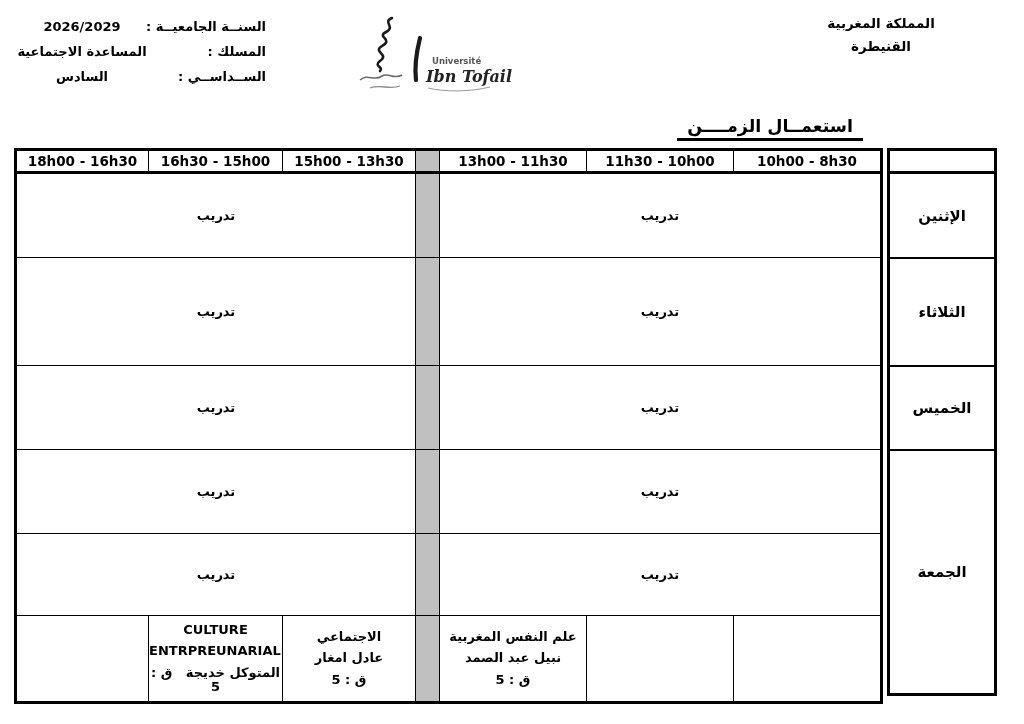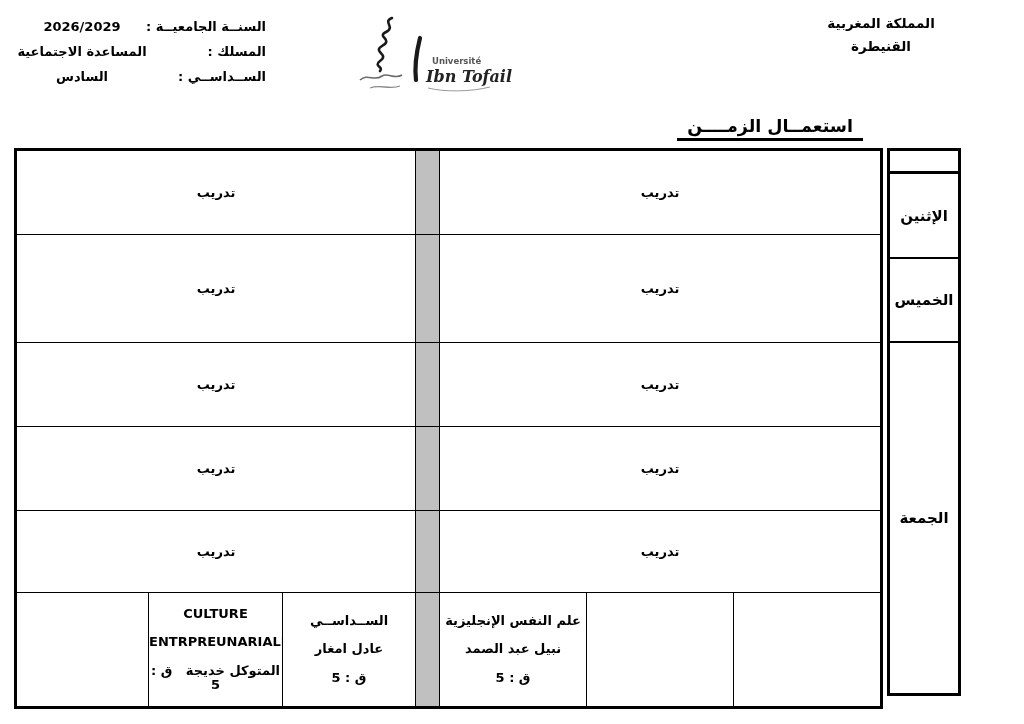--- a/index.html
+++ b/index.html
@@ -34,25 +34,25 @@
     position:absolute;left:14px;top:148px;width:866px;
     border-collapse:collapse;table-layout:fixed;border:3px solid #000;
   }
   table.grid td{
     border:1.5px solid #000;padding:0;text-align:center;vertical-align:middle;
     font-size:13px;overflow:hidden;
   }
   table.grid tr.head td{border-top-width:3px;border-bottom-width:3px;font-size:13.5px;}
   td.sep{background:#c0c0c0;}
   td.course{font-size:11.5px;line-height:1.1;}
-  td.course div{margin:14px 0;}
+  td.course div{margin:7px 0;}
   .rtl{direction:rtl;}
   
   .daycol{
-    position:absolute;left:887px;top:148px;width:74px;height:548px;
+    position:absolute;left:887px;top:148px;width:110px;height:548px;
     border:3px solid #000;box-sizing:border-box;
     display:flex;flex-direction:column;direction:rtl;
   }
   .day-head{flex:none;height:23px;border-bottom:3px solid #000;box-sizing:border-box;}
   .day-cell{
     box-sizing:border-box;border-bottom:2.5px solid #000;flex:none;
     display:flex;align-items:center;justify-content:center;font-size:15px;
   }
   .day-cell:last-child{border-bottom:none;flex:1;}
 </style>
@@ -99,20 +99,29 @@
     <colgroup>
       <col style="width:133px">
         <col style="width:134px">
         <col style="width:133px">
       <col style="width:24px">
       <col style="width:147px">
         <col style="width:147px">
         <col style="width:148px">
     </colgroup>
     <tbody>
+      <tr class="head" style="height:23px">
+        <td>18h00 - 16h30</td>
+        <td>16h30 - 15h00</td>
+        <td>15h00 - 13h30</td>
+        <td class="sep"></td>
+        <td>13h00 - 11h30</td>
+        <td>11h30 - 10h00</td>
+        <td>10h00 - 8h30</td>
+      </tr>
 
       <tr style="height:85px">
         <td colspan="3" class="rtl">تدريب</td>
         <td class="sep"></td>
         <td colspan="3" class="rtl">تدريب</td>
       </tr>
 
       <tr style="height:108px">
         <td colspan="3" class="rtl">تدريب</td>
         <td class="sep"></td>
@@ -138,36 +147,37 @@
       </tr>
 
       <tr style="height:82px">
         <td></td>
         <td class="course">
           <div>CULTURE</div>
           <div>ENTRPREUNARIALE</div>
           <div class="rtl">المتوكل خديجة &nbsp; ق : 5</div>
         </td>
         <td class="course rtl">
-          <div>الســداســي</div>
+          <div>الاجتماعي</div>
           <div>عادل امغار</div>
           <div>ق : 5</div>
         </td>
         <td class="sep"></td>
         <td class="course rtl">
-          <div>علم النفس الإنجليزية</div>
+          <div>علم النفس المغربية</div>
           <div>نبيل عبد الصمد</div>
           <div>ق : 5</div>
         </td>
         <td></td>
         <td></td>
       </tr>
     </tbody>
   </table>
 
   <div class="daycol">
     <div class="day-head"></div>
     <div class="day-cell" style="height:85px">الإثنين</div>
+    <div class="day-cell" style="height:108px">الثلاثاء</div>
     <div class="day-cell" style="height:84px">الخميس</div>
     <div class="day-cell" style="height:80px">الجمعة</div>
   </div>
 
 </div>
 
 </body></html>

